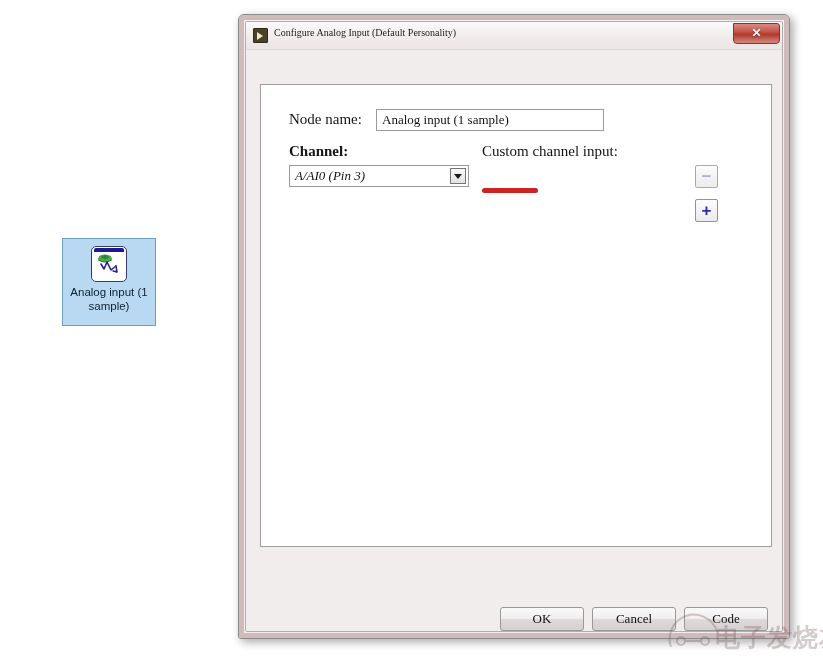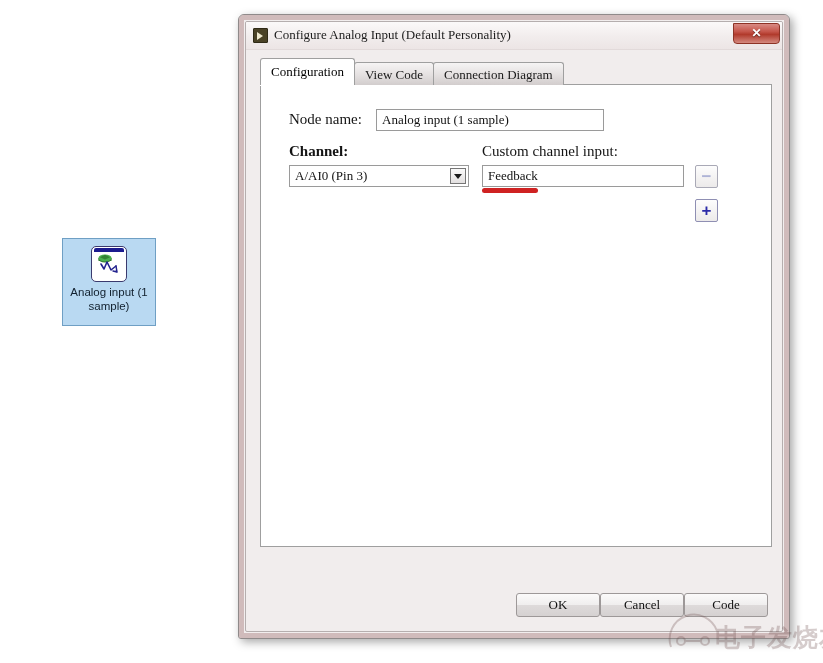--- a/index.html
+++ b/index.html
@@ -115,21 +115,21 @@
     position: absolute;
     left: 3px; top: 2.5px;
     width: 0; height: 0;
     border-left: 6px solid #efe9cf;
     border-top: 4px solid transparent;
     border-bottom: 4px solid transparent;
   }
   #title-text {
     position: absolute;
     left: 28px; top: 5px;
-    font-size: 13px;
+    font-size: 10px;
     color: #1b1b1b;
     white-space: nowrap;
     font-family: "Liberation Serif", serif;
   }
   #close-button {
     position: absolute;
     right: 2px; top: 1px;
     width: 47px; height: 21px;
     border-radius: 0 3px 4px 4px;
     background: linear-gradient(to bottom, #d98b84 0%, #c5554a 40%, #b13a2c 55%, #d4897f 100%);
@@ -222,20 +222,21 @@
     border: 1px solid #9a9a9a;
     box-sizing: border-box;
   }
   #channel-combo-value {
     position: absolute;
     left: 5px; top: 2px;
     font-size: 13px;
     font-family: "Liberation Serif", serif;
     color: #111111;
     white-space: nowrap;
+    font-style: italic;
   }
   #channel-combo-arrow {
     position: absolute;
     right: 2px; top: 2px;
     width: 16px; height: 16px;
     background: linear-gradient(to bottom, #fafafa, #e3e0e0);
     border: 1px solid #767676;
     box-sizing: border-box;
     display: flex;
     align-items: center;
@@ -282,23 +283,23 @@
     left: 434px; top: 114px;
     color: #2b2ba8;
     font-weight: bold;
     border-color: #8f8fb3;
   }
 
   
   #button-row {
     position: absolute;
     right: 14px;
-    bottom: 14px;
-    display: flex;
-    gap: 0;
+    bottom: 0;
+    display: flex;
+    gap: 8px;
     padding-left: 37px;
   }
   .dlg-button {
     width: 84px;
     height: 24px;
     font-size: 13px;
     font-family: "Liberation Serif", serif;
     color: #111111;
     background: linear-gradient(to bottom, #fbfafa 0%, #f0eeee 48%, #dedada 52%, #d5d1d1 100%);
     border: 1px solid #9d9898;
@@ -354,42 +355,36 @@
 
 <div id="dialog">
   <div id="window-inner">
 
     <div id="title-bar">
       <div id="title-icon"></div>
       <div id="title-text">Configure Analog Input (Default Personality)</div>
       <div id="close-button">✕</div>
     </div>
 
-    <div id="tab-strip">
-      <div class="tab active">Configuration</div>
-      <div class="tab">View Code</div>
-      <div class="tab">Connection Diagram</div>
-    </div>
 
     <div id="content-panel">
 
       <span class="field-label" style="left:28px; top:26px;">Node name:</span>
       <input class="text-input" style="left: 115px; top: 24px; width: 228px;" value="Analog input (1 sample)">
 
       <span class="field-label" style="left:28px; top:58px;font-weight:bold;">Channel:</span>
 
       <div id="channel-combo">
         <span id="channel-combo-value">A/AI0 (Pin 3)</span>
         <span id="channel-combo-arrow">
             <i></i>
           </span>
       </div>
 
       <span class="field-label" style="left:221px; top:58px;">Custom channel input:</span>
-      <input class="text-input" style="left: 221px; top: 80px; width: 202px;" value="Feedback">
       <div id="feedback-underline"></div>
 
       <div class="side-button" id="remove-channel-button">−</div>
       <div class="side-button" id="add-channel-button">+</div>
     </div>
 
     <div id="button-row">
       <div class="dlg-button">OK</div>
       <div class="dlg-button">Cancel</div>
       <div class="dlg-button">Code</div>

